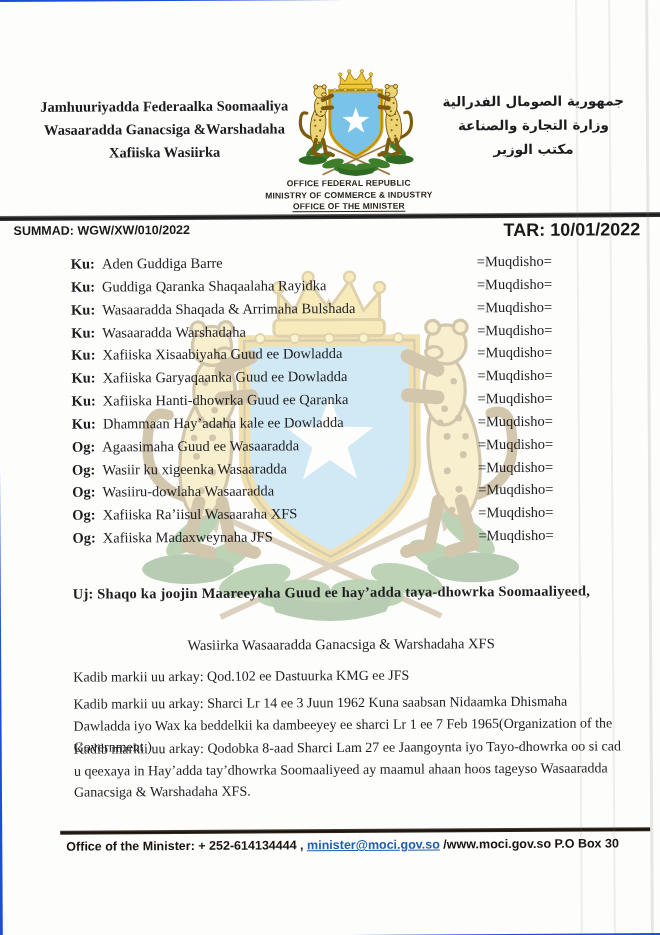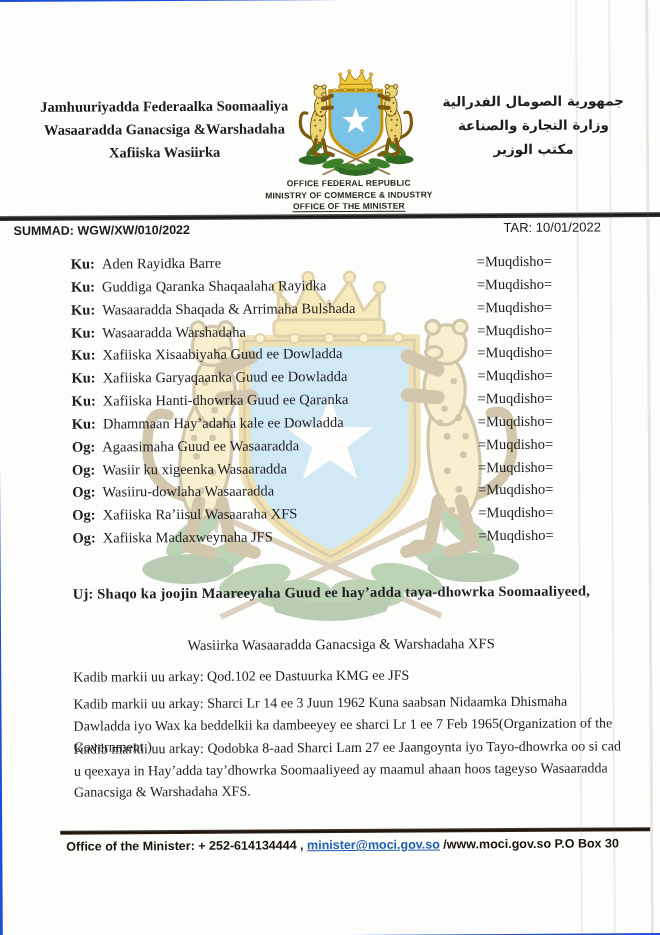--- a/index.html
+++ b/index.html
@@ -18,21 +18,21 @@
     font-family:"DejaVu Sans",sans-serif;font-weight:bold;font-size:13.5px;line-height:24px;color:#1c1b1e;}
   .emblem{position:absolute;left:288px;top:64px;width:140px;height:119px;}
   .emblem-caption{position:absolute;left:238px;top:178px;width:225px;text-align:center;
     font-family:"Liberation Sans",sans-serif;font-weight:bold;font-size:8.5px;line-height:11.5px;color:#2a251d;letter-spacing:.2px;}
   .emblem-caption .u{border-bottom:1px solid #2a251d;padding-bottom:0px;}
   .rule-top{position:absolute;left:-4px;top:214px;width:668px;height:5px;
     background:linear-gradient(180deg,#6b6b6b 0%,#141414 45%,#3a3a3a 100%);}
   .summad{position:absolute;left:15px;top:222px;font-family:"Liberation Sans",sans-serif;
     font-weight:bold;font-size:12.5px;color:#191919;}
   .tar{position:absolute;left:505px;top:221px;font-family:"Liberation Sans",sans-serif;
-    font-weight:normal;font-size:13px;color:#191919;}
+    font-weight:bold;font-size:18px;color:#191919;}
   
   .watermark{position:absolute;left:100px;top:253px;width:460px;height:391px;opacity:.33;}
   
   .recipients{position:absolute;left:72px;top:251px;width:520px;font-size:14.5px;}
   .row{position:relative;height:22.85px;line-height:22.85px;white-space:nowrap;}
   .row .lbl{font-weight:bold;margin-right:7px;margin-top:16px;}
   .row .city{position:absolute;left:406px;top:0;}
   
   .subject{position:absolute;left:72px;top:584px;font-weight:bold;font-size:14.5px;letter-spacing:.2px;white-space:nowrap;}
   .fromline{position:absolute;left:30px;top:636px;width:620px;text-align:center;font-size:14.5px;}
@@ -162,21 +162,21 @@
       <div>MINISTRY OF COMMERCE &amp; INDUSTRY</div>
       <div><span class="u">OFFICE OF THE MINISTER</span></div>
     </div>
 
     <div class="rule-top"></div>
     <div class="summad">SUMMAD: WGW/XW/010/2022</div>
     <div class="tar">TAR: 10/01/2022</div>
 
     <div class="recipients">
       <div class="row">
-        <span class="lbl">Ku:</span><span class="nm">Aden Rayidka Barre</span><span class="city">=Muqdisho=</span>
+        <span class="lbl">Ku:</span><span class="nm">Aden Guddiga Barre</span><span class="city">=Muqdisho=</span>
       </div>
       <div class="row">
         <span class="lbl">Ku:</span><span class="nm">Guddiga Qaranka Shaqaalaha Rayidka</span><span class="city">=Muqdisho=</span>
       </div>
       <div class="row">
         <span class="lbl">Ku:</span><span class="nm">Wasaaradda Shaqada &amp; Arrimaha Bulshada</span><span class="city">=Muqdisho=</span>
       </div>
       <div class="row">
         <span class="lbl">Ku:</span><span class="nm">Wasaaradda Warshadaha</span><span class="city">=Muqdisho=</span>
       </div>

